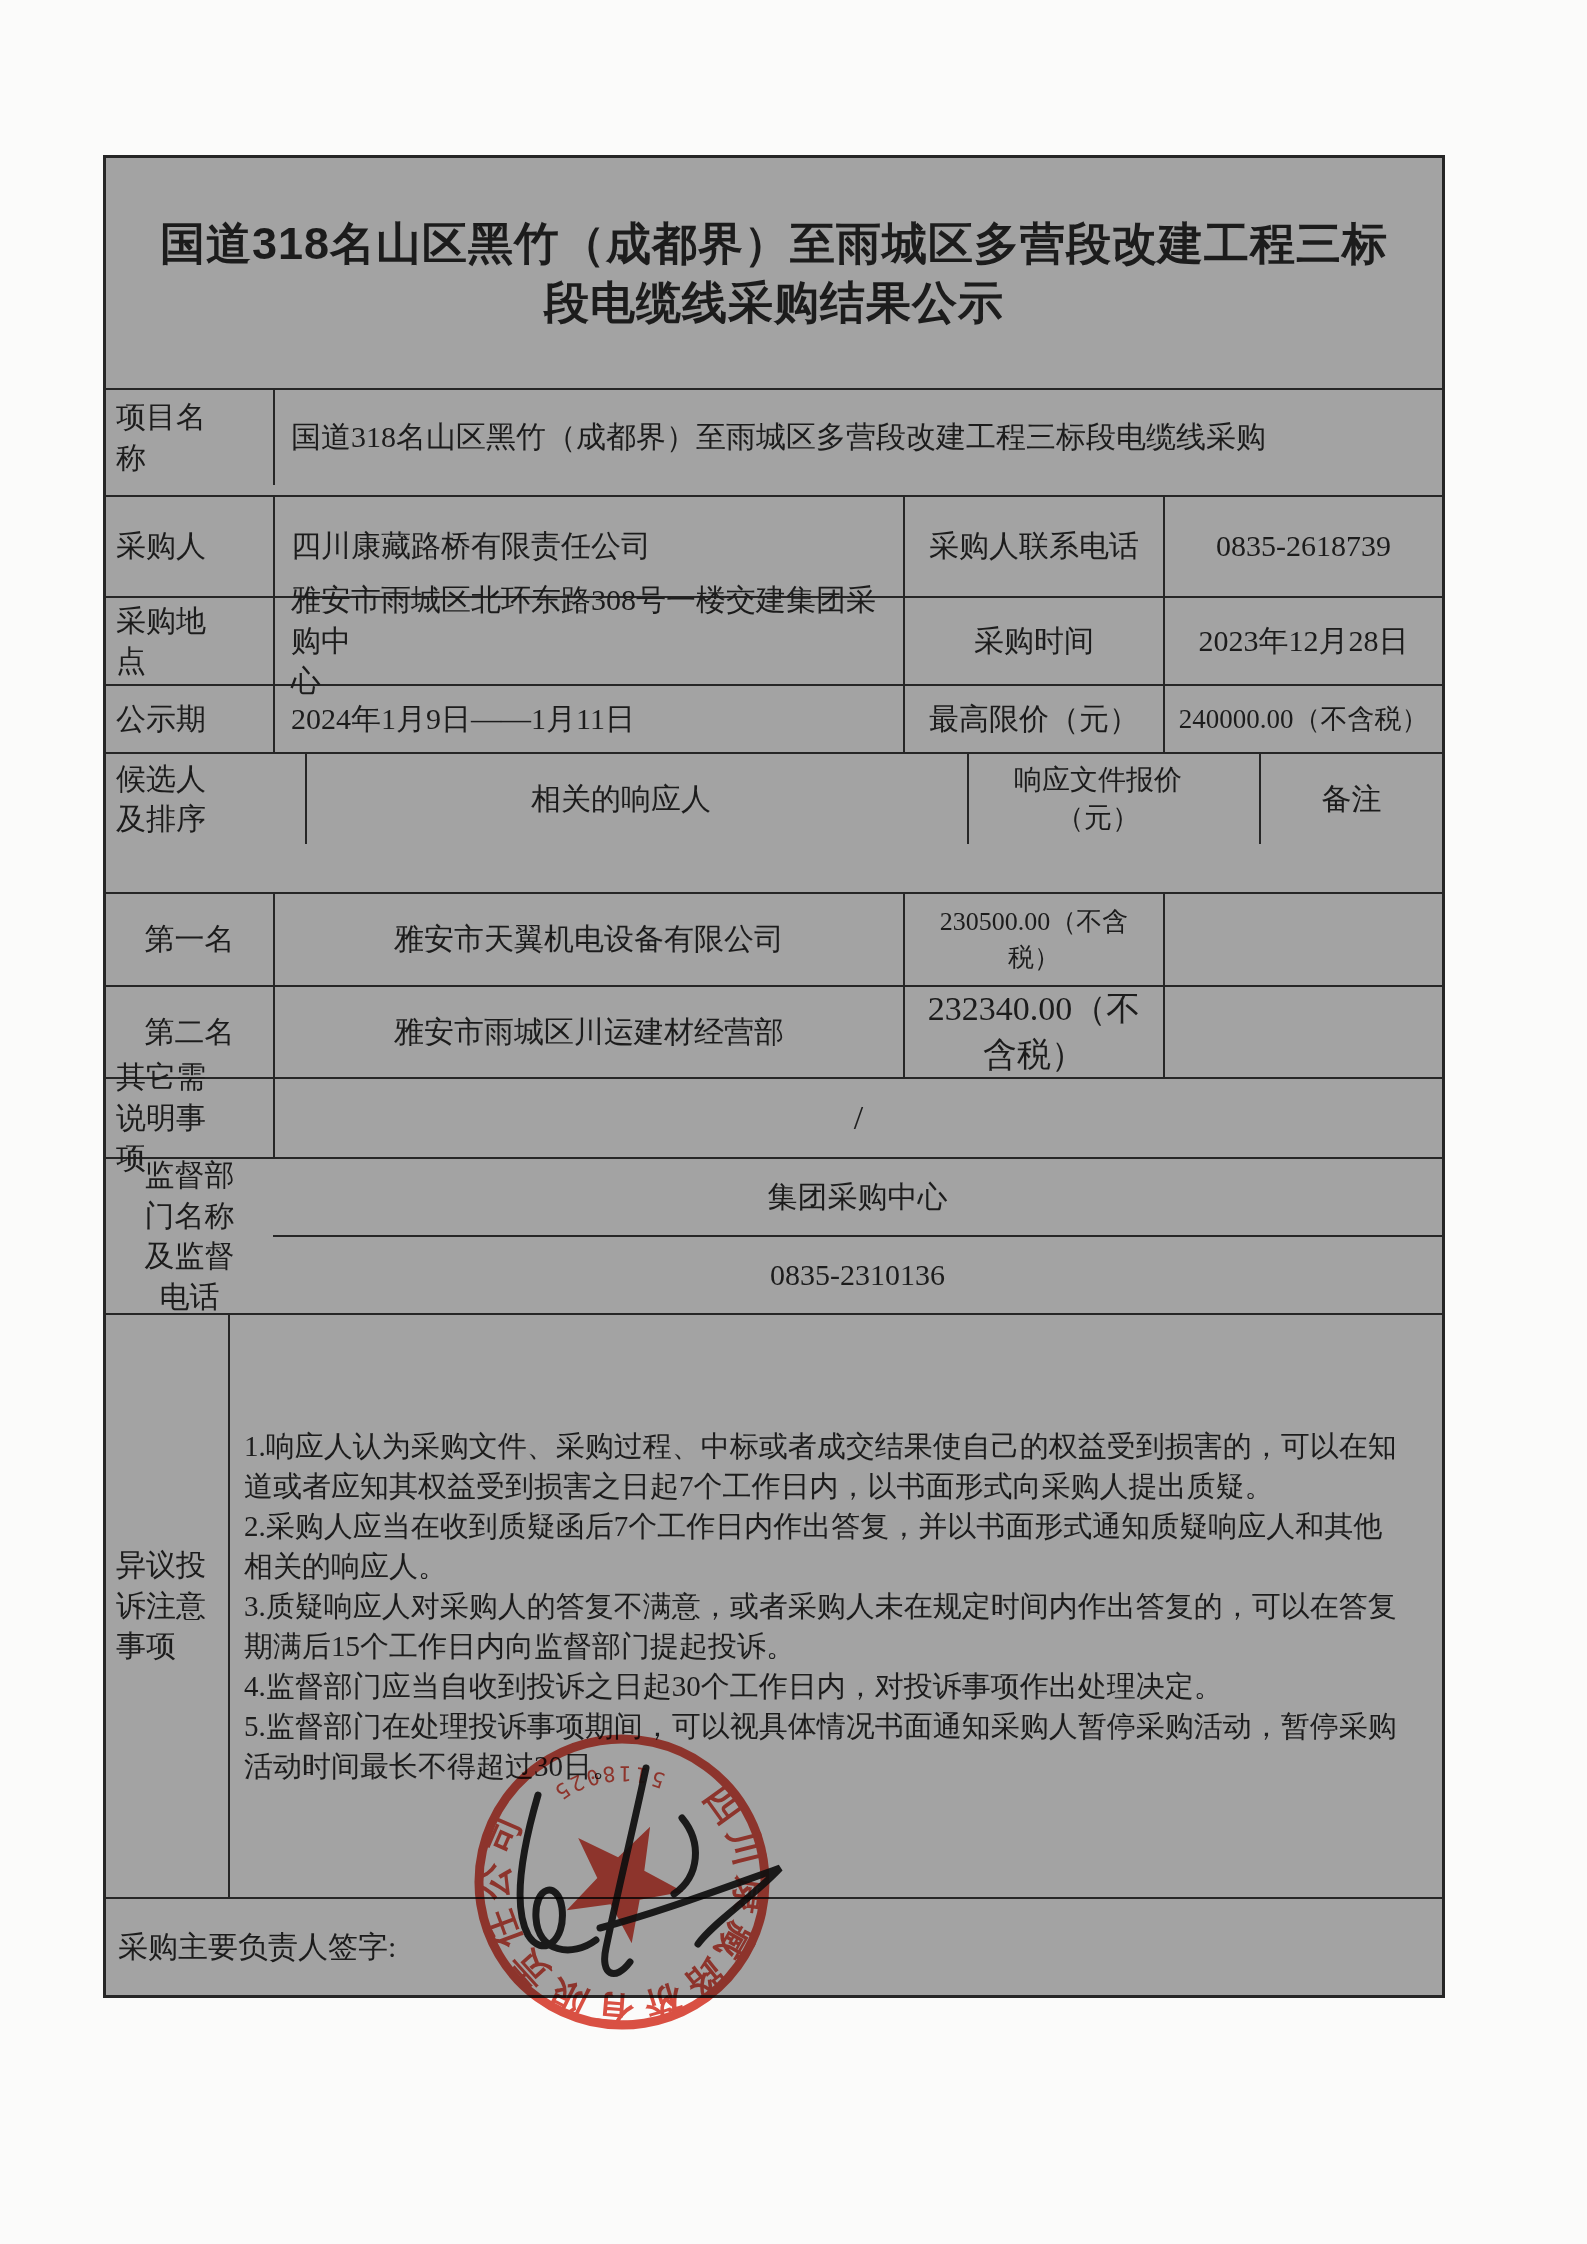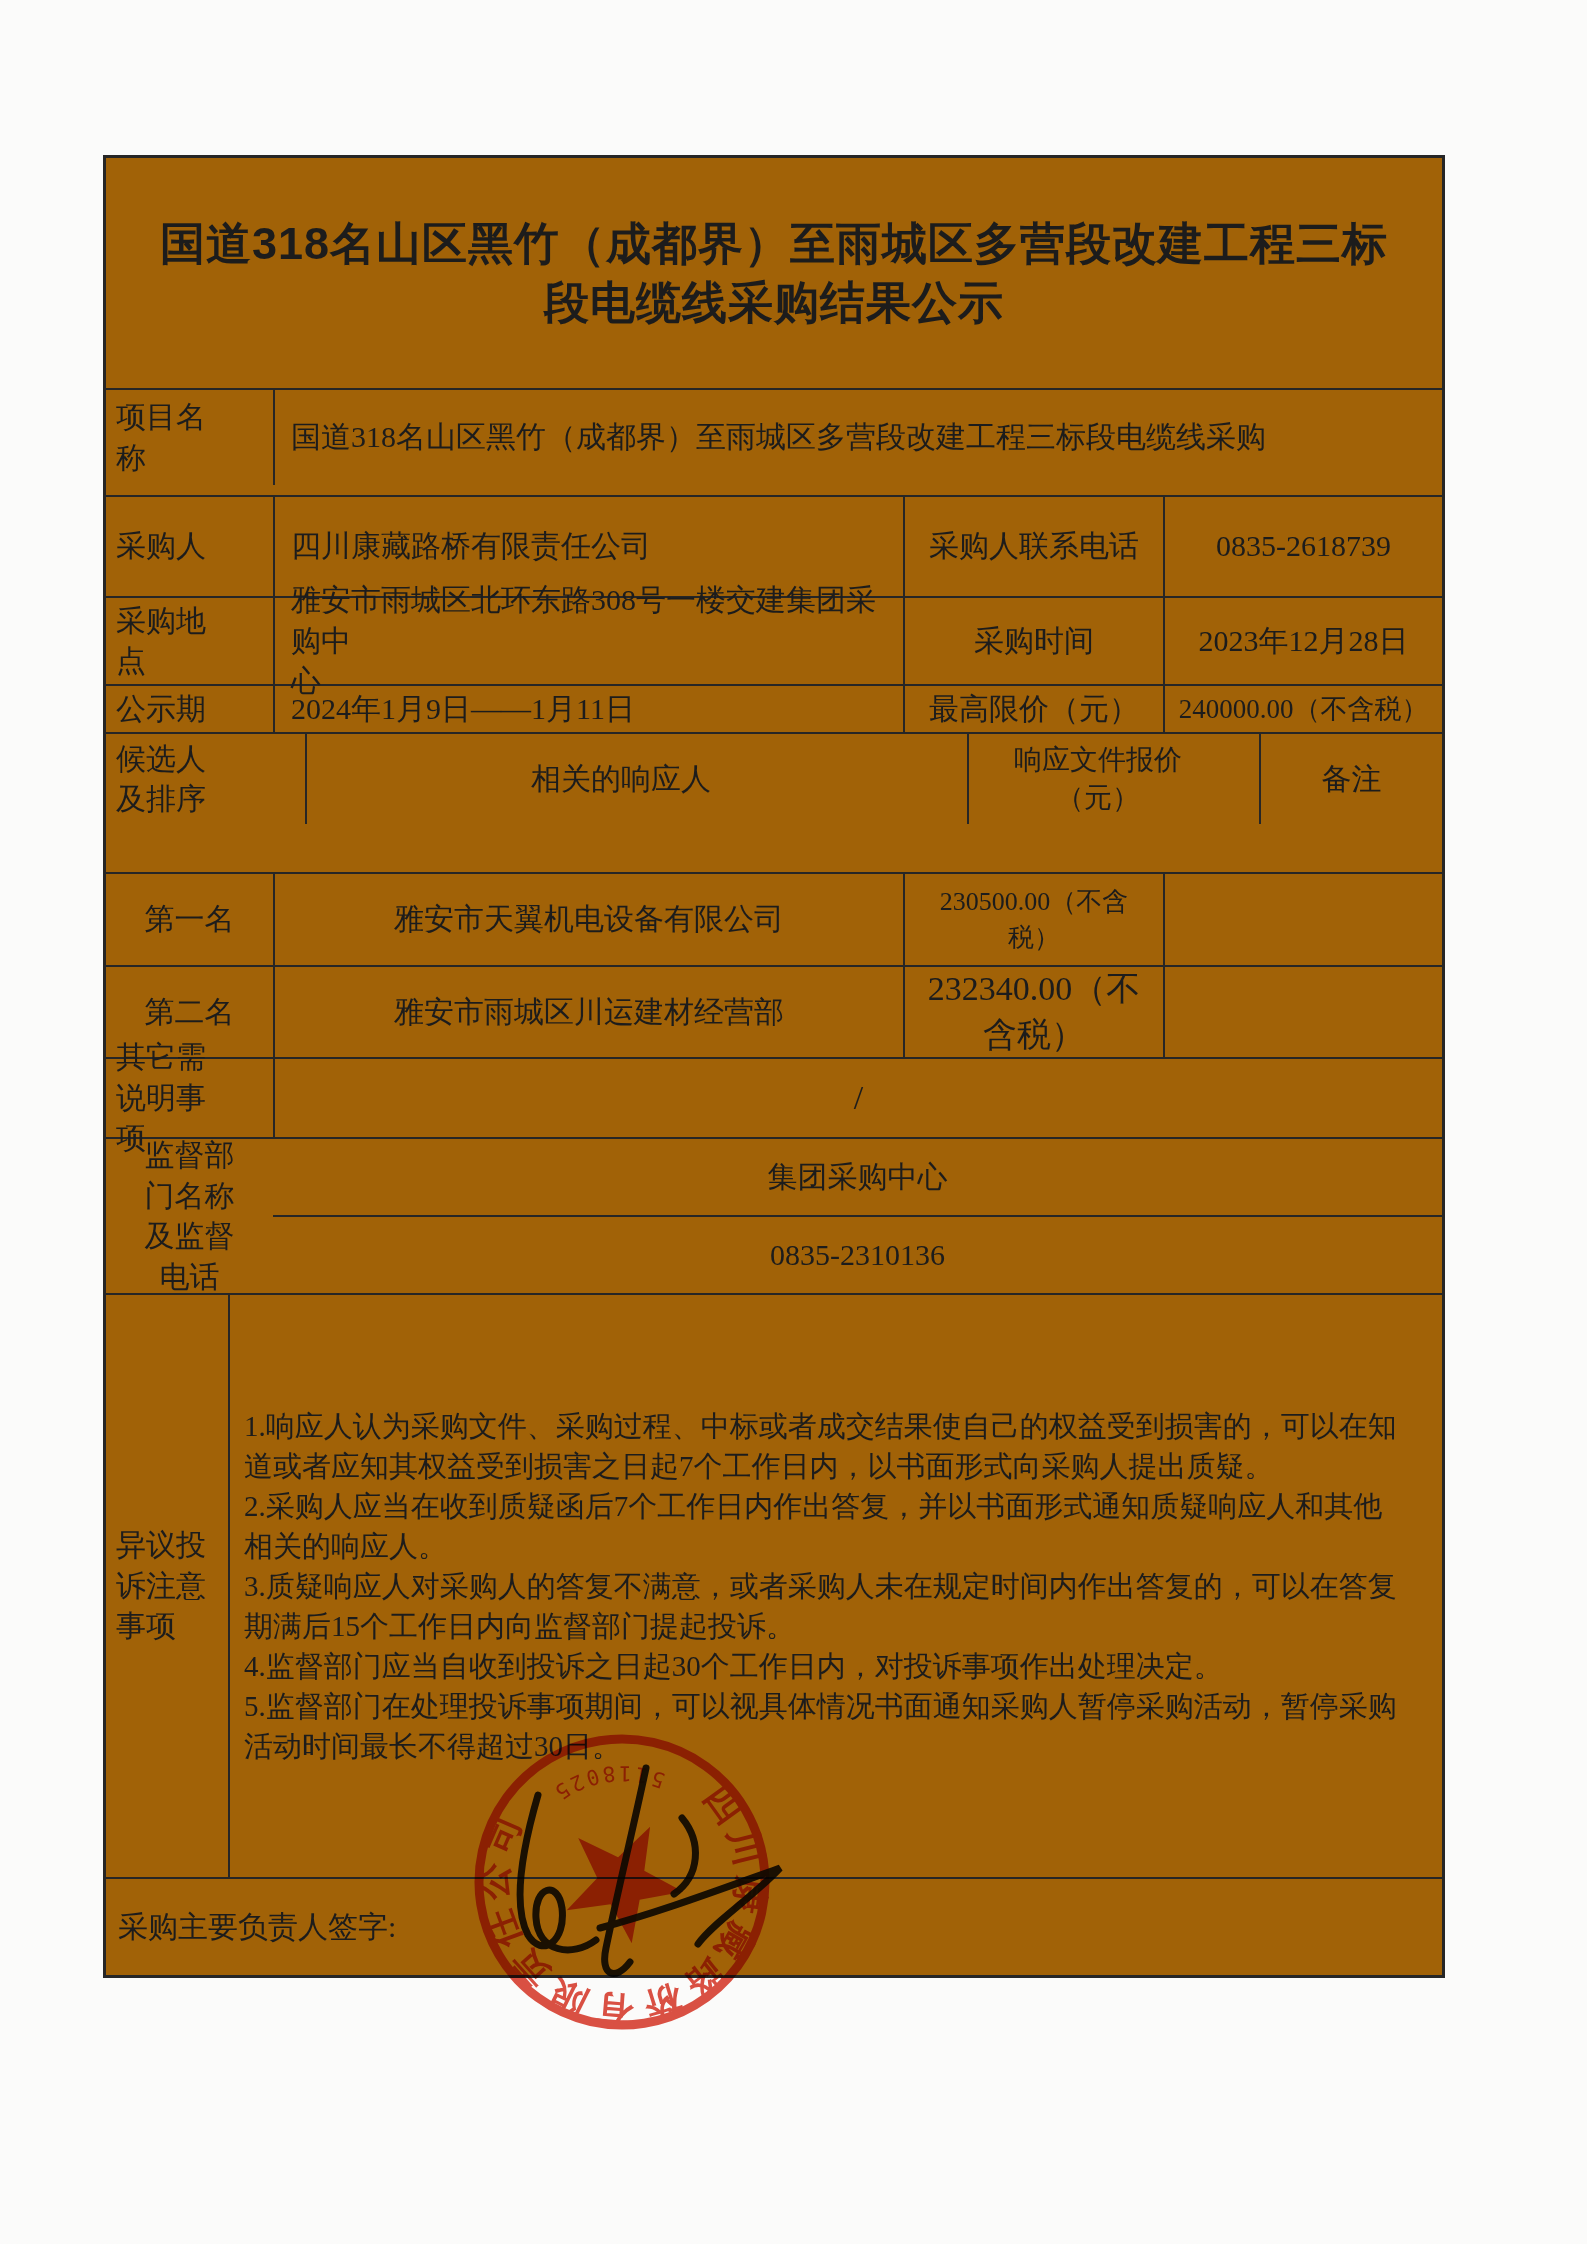--- a/index.html
+++ b/index.html
@@ -8,21 +8,21 @@
     background:#fbfbfa;
     position:relative;
     font-family:"Liberation Serif", serif;
     color:#1c1c1c;
     overflow:hidden;
   }
   .tbl{
     position:absolute;left:103px;top:155px;width:1342px;
     border:3px solid #262626;
     box-sizing:border-box;
-    background:#a16207;
+    background:#a3a3a3;
   }
   .row{display:flex;box-sizing:border-box;}
   .row + .row{border-top:2px solid #262626;}
   .cell{
     box-sizing:border-box;
     display:flex;align-items:center;
     font-size:30px;line-height:1.35;
     padding:0 10px;
   }
   .cell + .cell{border-left:2px solid #262626;}
@@ -31,21 +31,21 @@
   .w3{width:260px;flex:none;}
   .w4{flex:1;}
   .grow{flex:1;}
   .lab{white-space:pre-line;}
   .ctr{justify-content:center;text-align:center;}
   .vpad{padding:0 16px;}
   .r-title{height:230px;}
   .r-project{height:97px;}
   .r-purchaser{height:101px;margin-top:10px;}
   .r-location{height:88px;}
-  .r-publicity{height:48px;}
+  .r-publicity{height:68px;}
   .r-candhead{height:92px;gap:32px;}
   .r-cand1{height:93px;margin-top:48px;}
   .r-cand2{height:92px;}
   .r-other{height:80px;}
   .r-superv{height:156px;}
   .r-objection{height:584px;}
   .r-sign{height:98px;}
   .title-cell{
     width:100%;justify-content:center;text-align:center;
     font-family:"Liberation Sans", sans-serif;

